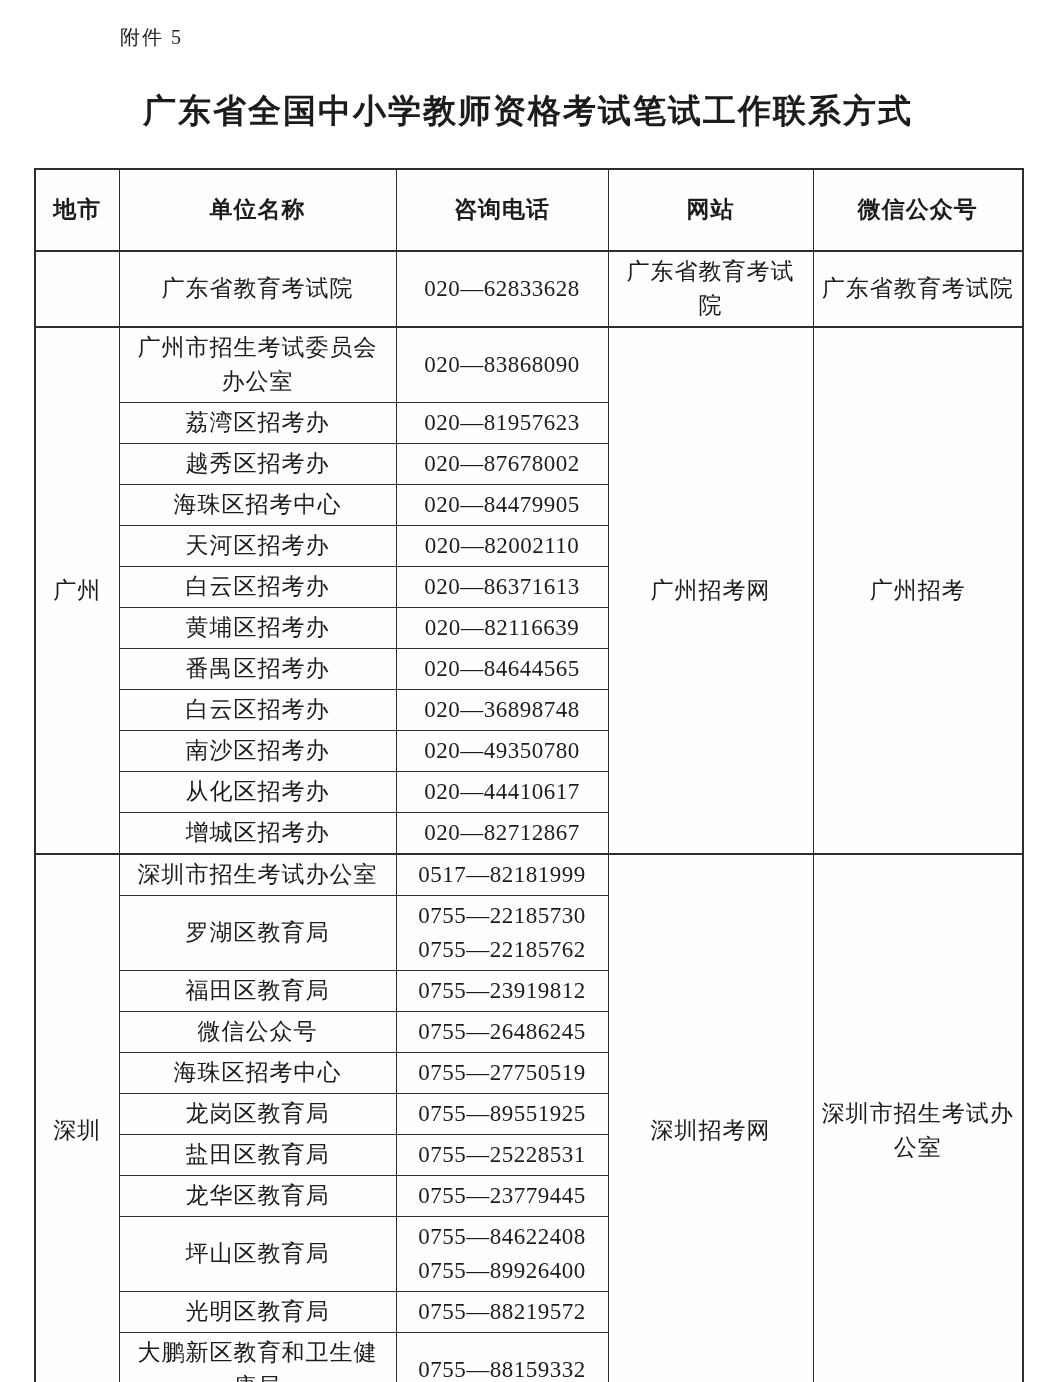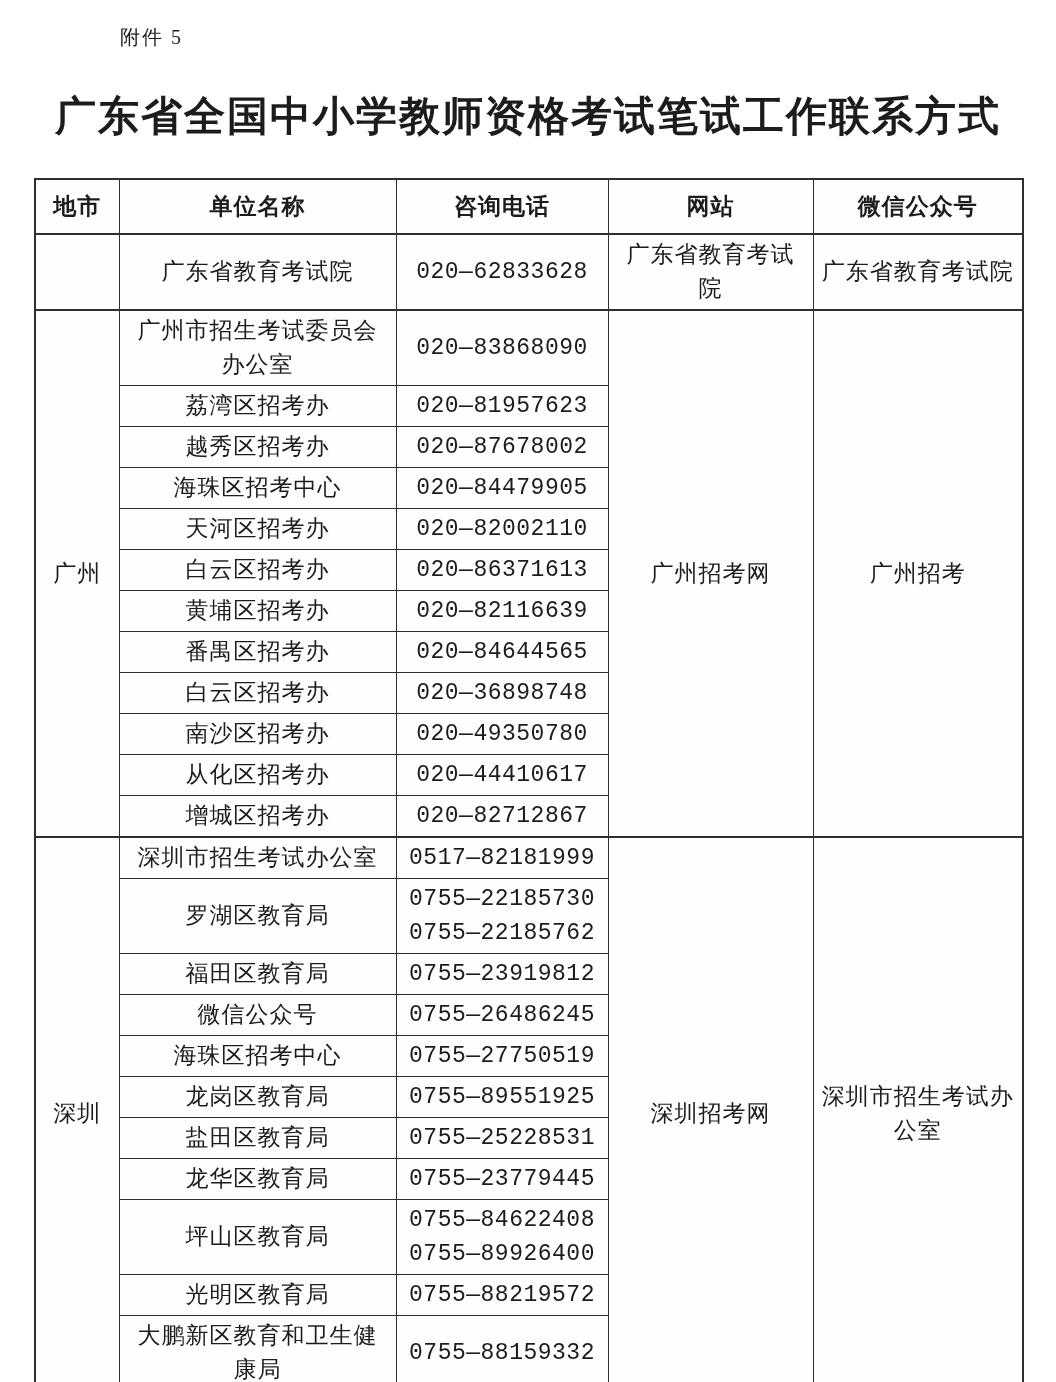--- a/index.html
+++ b/index.html
@@ -16,21 +16,21 @@
     padding: 20px 34px 24px 34px;
   }
   .attachment-label {
     font-size: 20px;
     margin: 4px 0 0 86px;
     letter-spacing: 2px;
   }
   .doc-title {
     text-align: center;
     font-weight: bold;
-    font-size: 41px;
+    font-size: 33px;
     letter-spacing: 2px;
     margin: 38px 0 34px 0;
   }
   table.contact-table {
     border-collapse: collapse;
     table-layout: fixed;
     width: 988px;
     border: 2px solid #2e2e2e;
     background: #fefefe;
   }
@@ -42,26 +42,26 @@
   th, td {
     border: 1px solid #2e2e2e;
     text-align: center;
     vertical-align: middle;
     font-size: 23px;
     line-height: 34px;
     letter-spacing: 1px;
     padding: 3px 8px;
     overflow-wrap: break-word;
   }
-  thead tr { height: 55px; }
+  thead tr { height: 82px; }
   th { font-weight: bold; }
   tbody tr { height: 40px; }
   tbody tr.first-section { height: 74px; }
   tbody tr.section-start td { border-top: 2px solid #2e2e2e; }
-  .phone-line { letter-spacing: 0.5px; font-family: Liberation Mono, monospace; }
+  .phone-line { letter-spacing: 0.5px; }
 </style>
 </head>
 <body>
 
 <div class="page">
   <div class="attachment-label">附件 5</div>
 
   <h1 class="doc-title">广东省全国中小学教师资格考试笔试工作联系方式</h1>
 
   <table class="contact-table">

